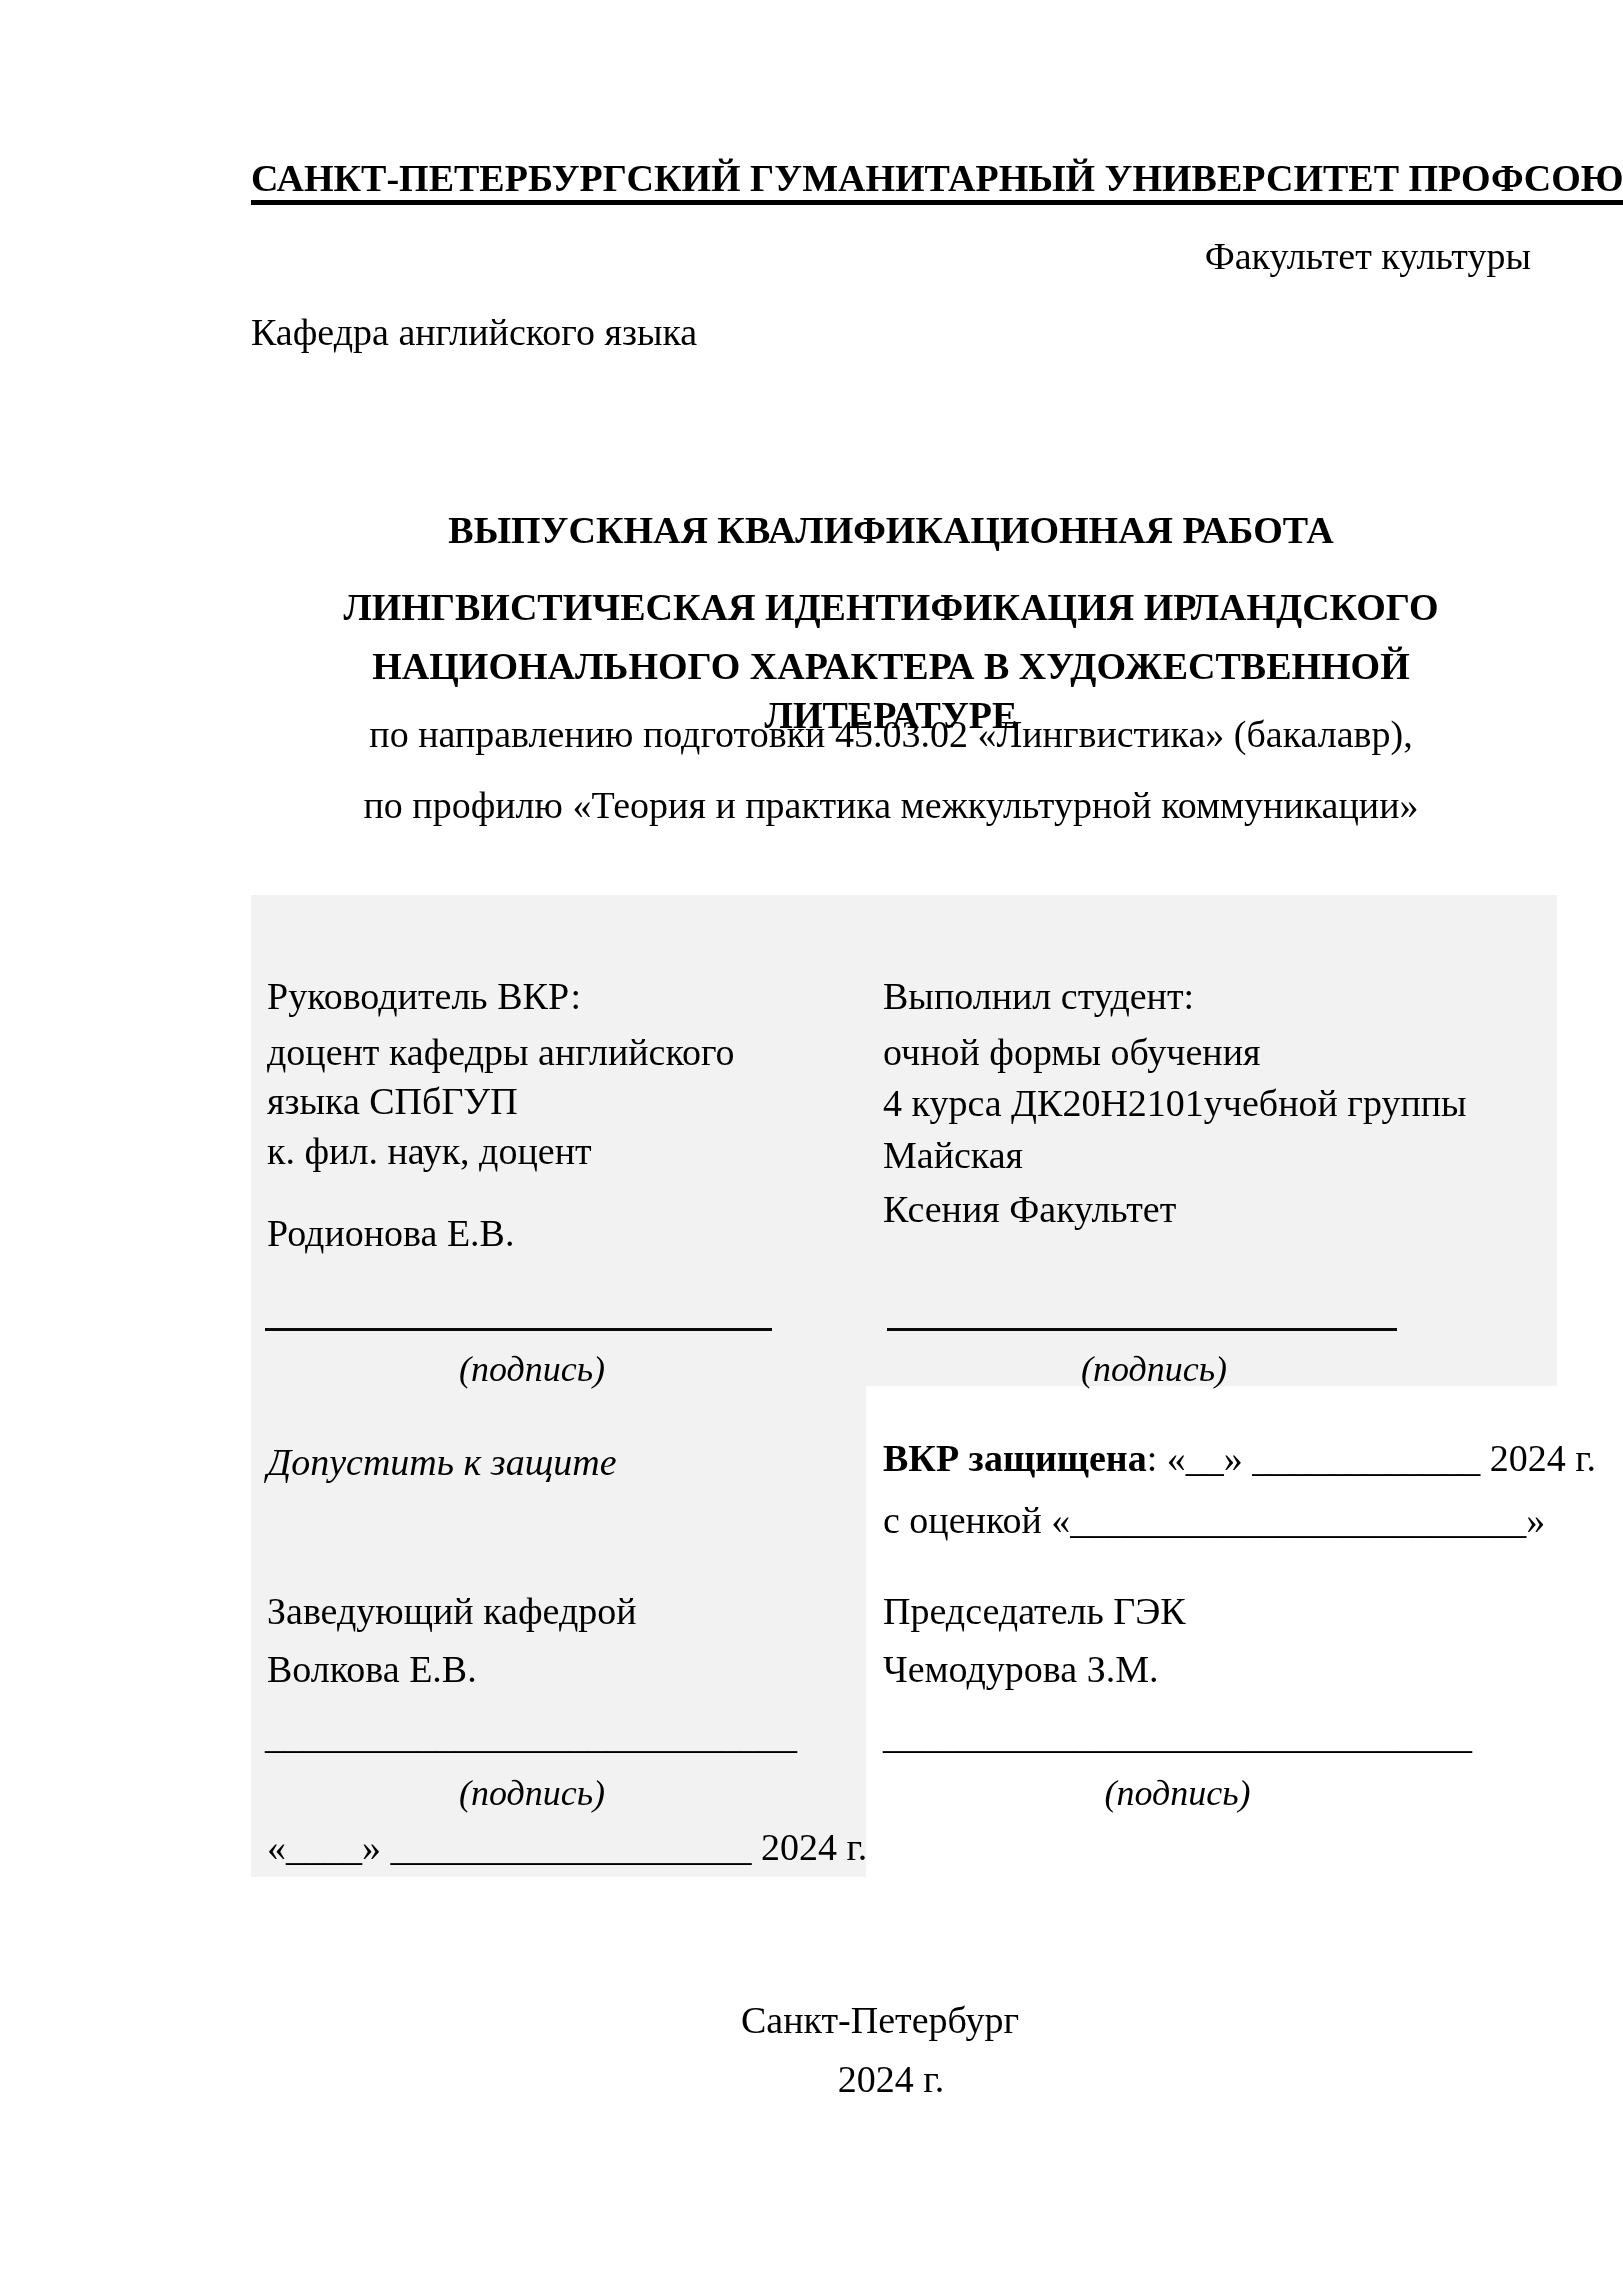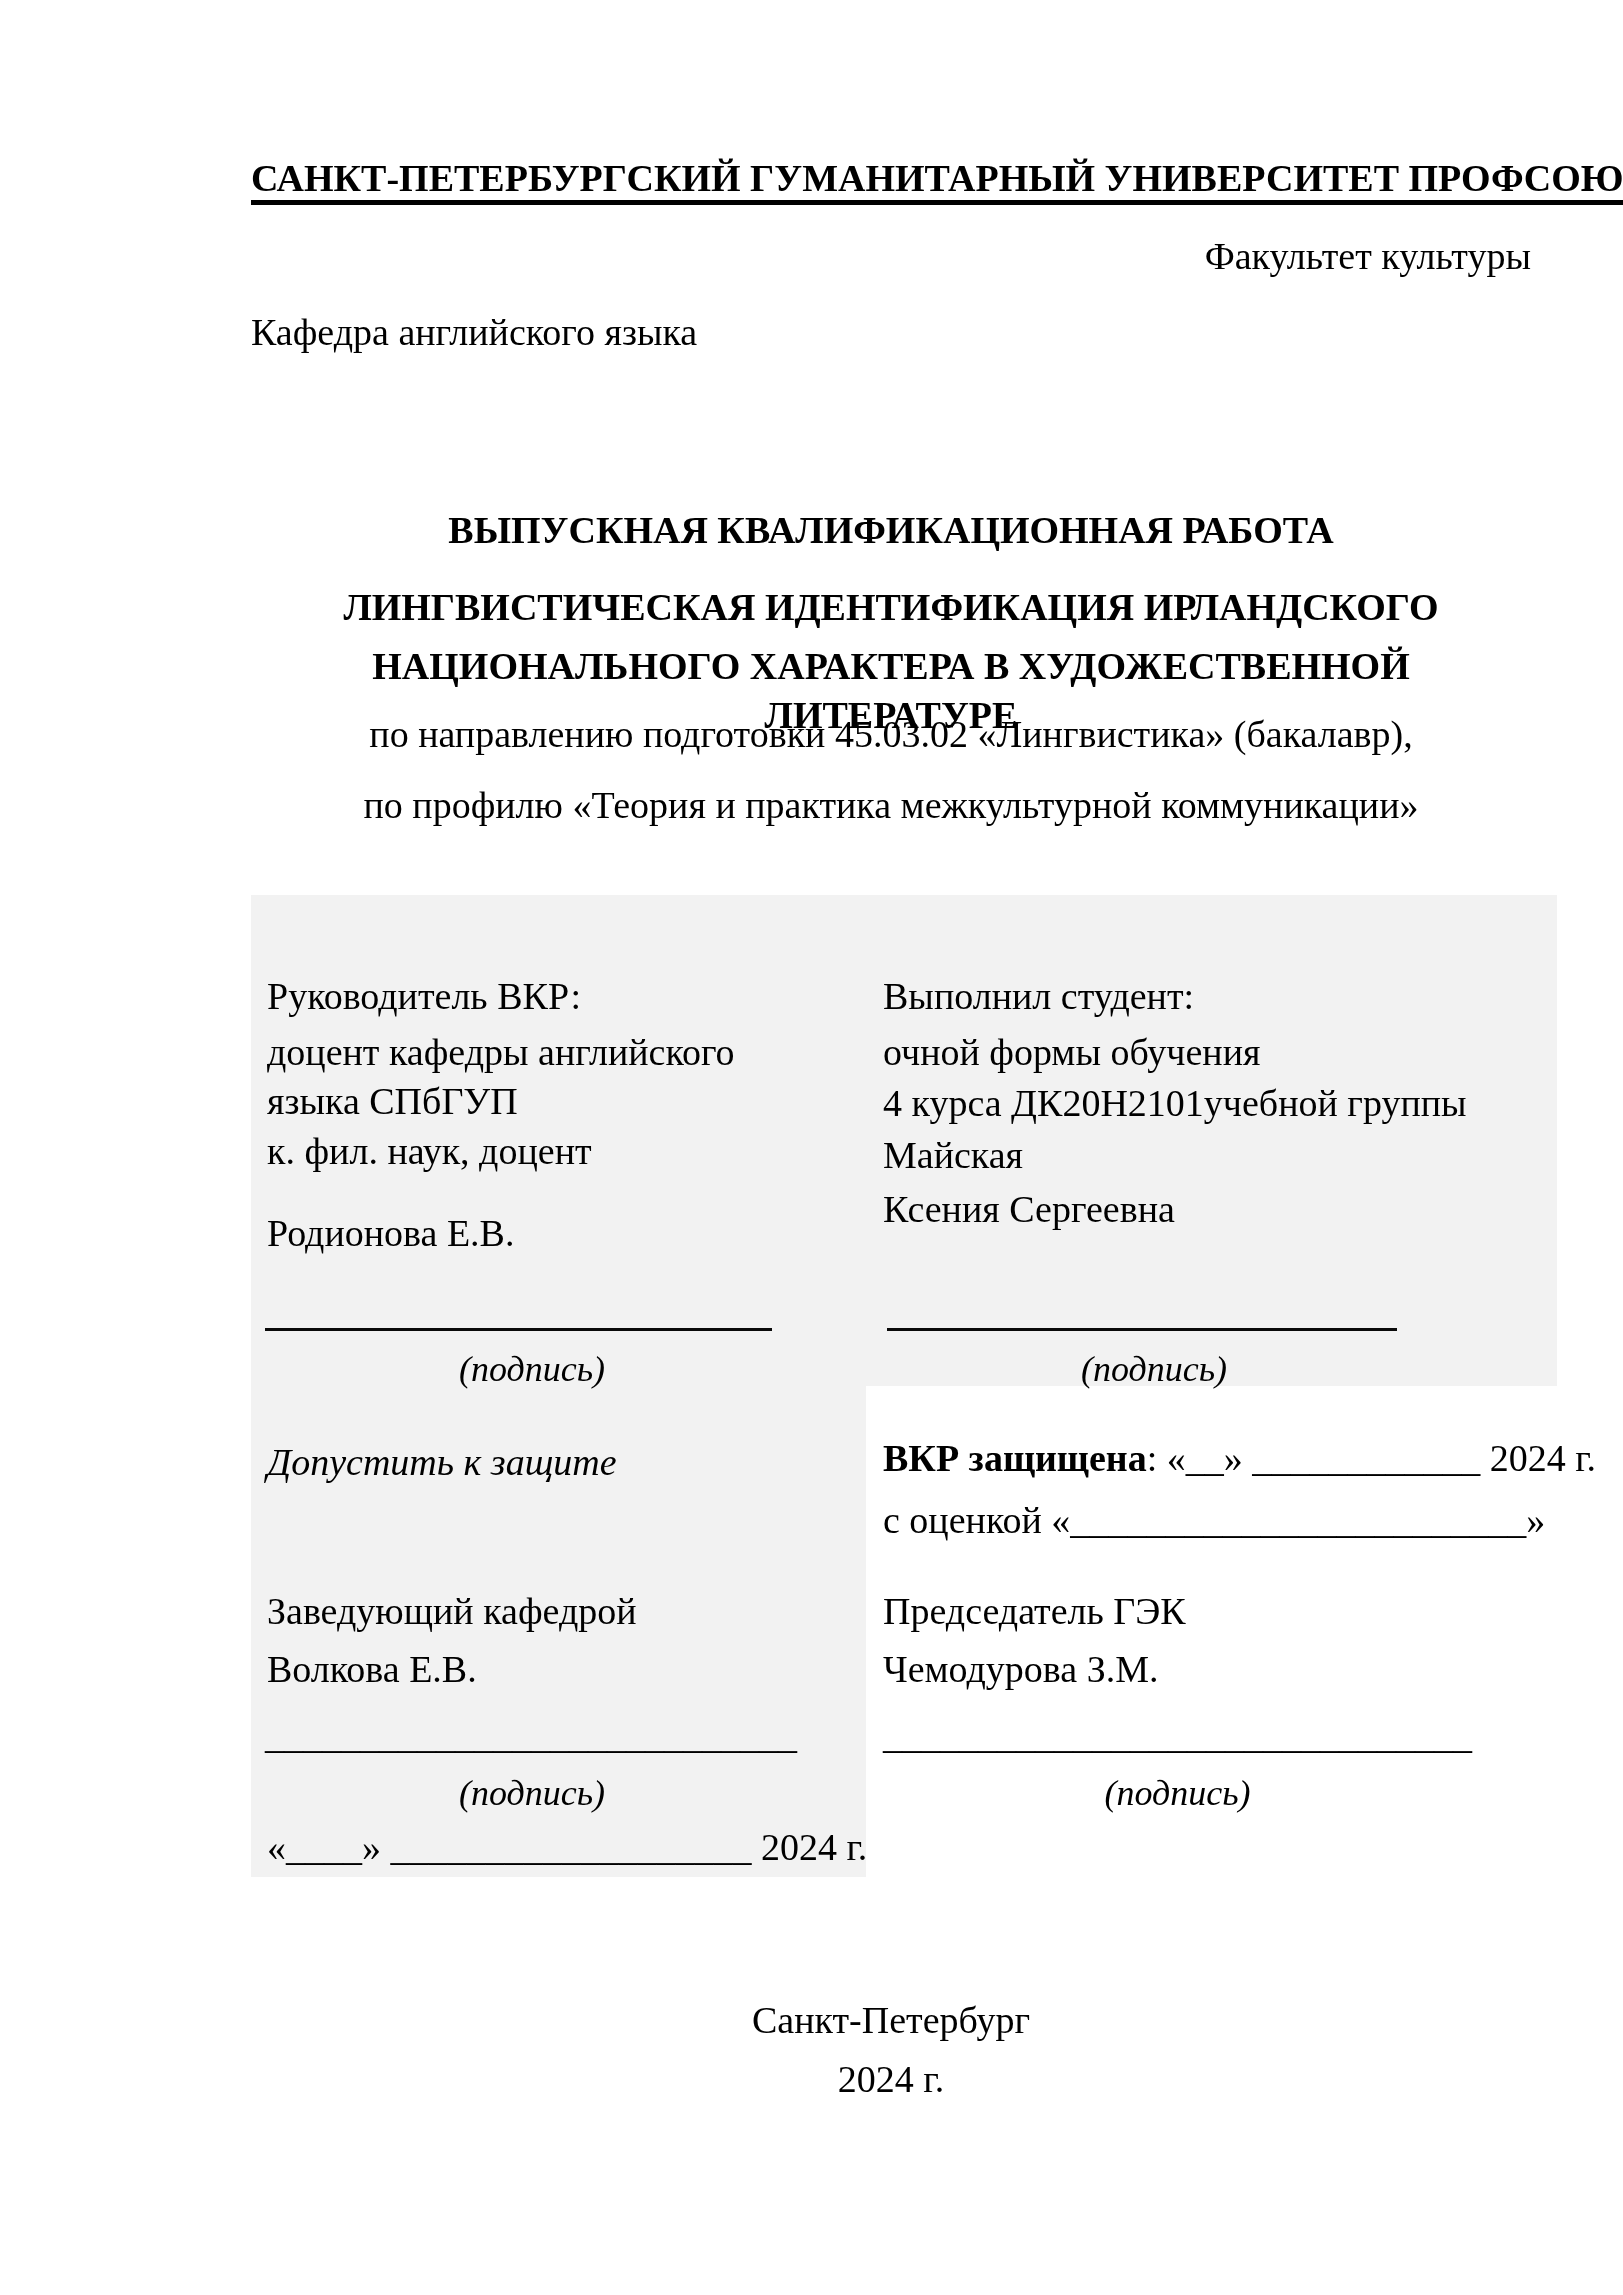--- a/index.html
+++ b/index.html
@@ -55,21 +55,21 @@
 
   <div class="abs t" style="left:267px;top:972px;width:565px;">Руководитель ВКР:</div>
   <div class="abs t" style="left:267px;top:1028px;width:565px;">доцент кафедры английского языка СПбГУП</div>
   <div class="abs t" style="left:267px;top:1127px;width:565px;">к. фил. наук, доцент</div>
   <div class="abs t" style="left:267px;top:1182px;width:565px;margin-top:27px;">Родионова Е.В.</div>
 
   <div class="abs t" style="left:883px;top:972px;width:675px;">Выполнил студент:</div>
   <div class="abs t" style="left:883px;top:1028px;width:675px;">очной формы обучения</div>
   <div class="abs t" style="left:883px;top:1079px;width:675px;">4 курса ДК20Н2101учебной группы</div>
   <div class="abs t" style="left:883px;top:1131px;width:675px;">Майская</div>
-  <div class="abs t" style="left:883px;top:1185px;width:675px;">Ксения Сергеевна</div>
+  <div class="abs t" style="left:883px;top:1185px;width:675px;">Ксения Факультет</div>
 
   <div class="abs rule" style="left:265px;top:1328px;width:507px;"></div>
   <div class="abs rule" style="left:887px;top:1328px;width:510px;"></div>
 
   <div class="abs cap c i" style="left:265px;top:1347px;width:534px;">(подпись)</div>
   <div class="abs cap c i" style="left:887px;top:1347px;width:534px;">(подпись)</div>
 
   <div class="abs t i" style="left:267px;top:1438px;width:565px;">Допустить к защите</div>
 
   <div class="abs t nowrap" style="left:883px;top:1434px;width:707px;">
@@ -85,17 +85,17 @@
   <div class="abs t" style="left:883px;top:1645px;width:675px;">Чемодурова З.М.</div>
 
   <div class="abs t nowrap" style="left:265px;top:1711px;width:565px;">____________________________</div>
   <div class="abs t nowrap" style="left:883px;top:1711px;width:707px;">_______________________________</div>
 
   <div class="abs cap c i" style="left:265px;top:1771px;width:534px;">(подпись)</div>
   <div class="abs cap c i" style="left:883px;top:1771px;width:589px;">(подпись)</div>
 
   <div class="abs t nowrap" style="left:267px;top:1823px;width:597px;">«____» ___________________ 2024 г.</div>
 
-  <div class="abs t c" style="left:251px;top:1996px;width:1280px;font-family:Liberation Serif, serif;">Санкт-Петербург</div>
+  <div class="abs t c" style="left:240px;top:1996px;width:1280px;font-family:Liberation Serif, serif;">Санкт-Петербург</div>
   <div class="abs t c" style="left:251px;top:2055px;width:1280px;">2024 г.</div>
 
 </div>
 
 
 </body></html>

